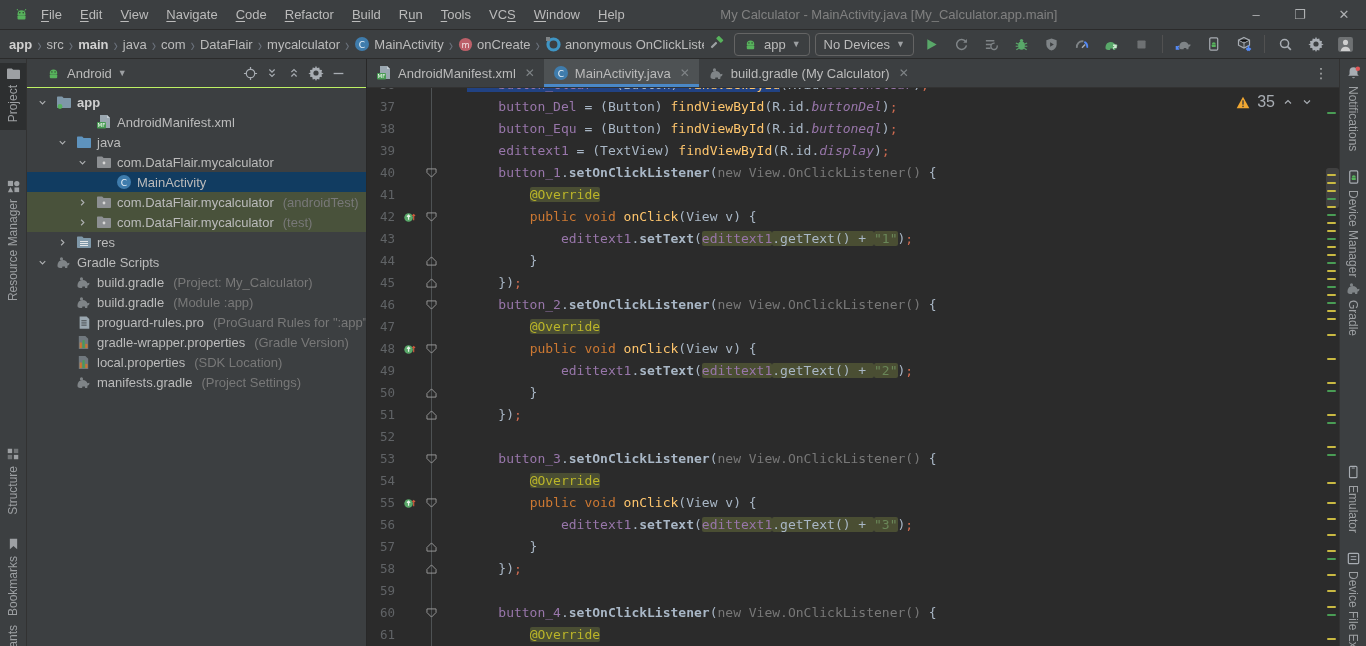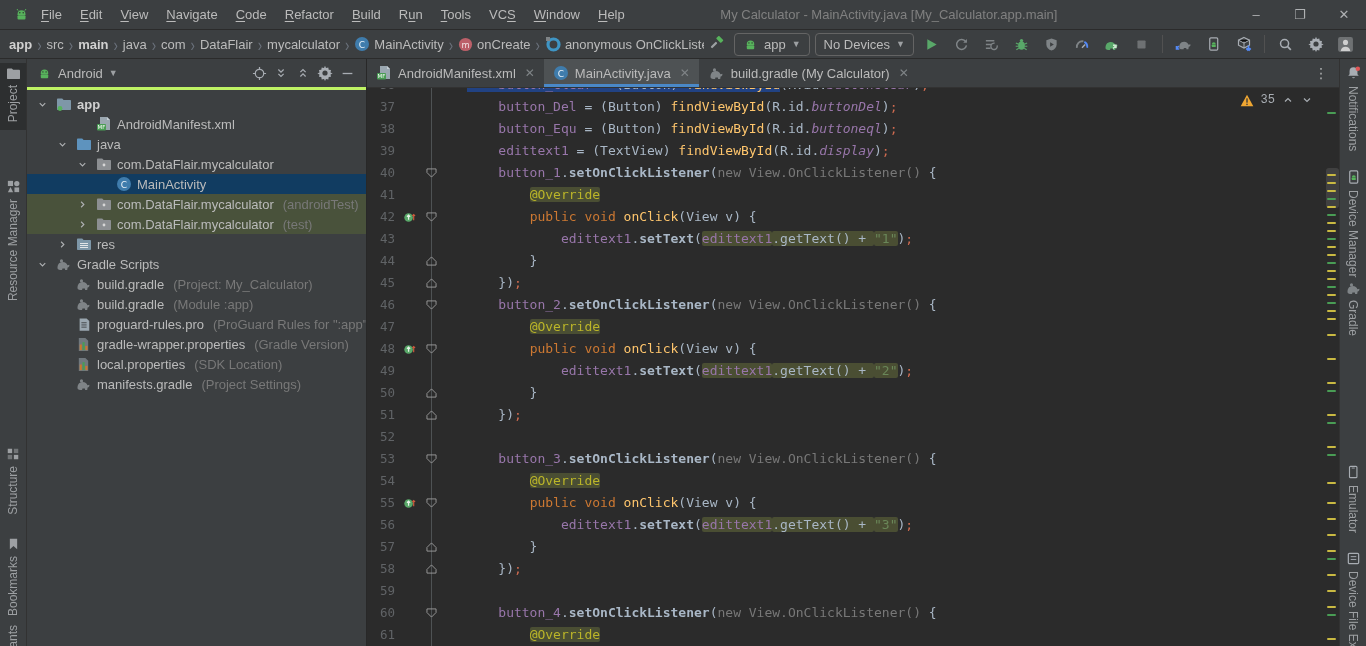--- a/index.html
+++ b/index.html
@@ -33,21 +33,21 @@
   .vbar{width:26px;background:#3C3F41;position:relative;overflow:hidden;flex:none}
   .vbar.left{border-right:1px solid #323232}
   .vbar.right{border-left:1px solid #323232}
   .vbtn{position:absolute;left:0;width:26px;display:flex;flex-direction:column;align-items:center;
         gap:5px;color:#9DA0A3;font-size:12px}
   .vbtn.active{background:#2D2F30}
   .vtext-down{writing-mode:vertical-rl}
   .vtext-up{writing-mode:vertical-rl;transform:rotate(180deg)}
   
   .project{width:339px;display:flex;flex-direction:column;border-right:1px solid #282828;flex:none}
-  .phead{height:28px;display:flex;align-items:center;padding:0 8px;gap:6px;border-bottom:3px solid #bef264}
+  .phead{height:28px;display:flex;align-items:center;padding:0 17px;gap:6px;border-bottom:1px solid #bef264}
   .phead .view{display:flex;align-items:center;gap:6px;padding:0 2px}
   .phead .spacer{flex:1}
   .phead .hicon{width:22px;display:flex;justify-content:center;align-items:center;color:#AFB1B3}
   .ptree{flex:1;overflow:hidden;padding-top:4px}
   .trow{height:20px;display:flex;align-items:center;gap:5px;color:#BBBBBB;white-space:nowrap}
   .trow.bold .tlabel{font-weight:bold;color:#D0D0D0}
   .trow.selected{background:#113C61}
   .trow.test{background:#49523B}
   .tann{color:#787878;margin-left:4px}
   .chev{width:15px;flex:none;display:flex;justify-content:center;color:#AFB1B3}
@@ -75,21 +75,21 @@
   .tk.dim{color:#787878}
   .tk.ann{color:#BBB529}
   .tk.str{color:#6A8759}
   .tk.semi{color:#CF6B50}
   .tk.mc{color:#FFC66D}
   .tk.b{font-weight:bold}
   .tk.hl{background:#4A4E33;border-radius:2px}
   .tk.sel{background:#214283}
   .foldline{position:absolute;left:64px;top:0;bottom:0;width:1px;background:#4E5254}
   .inspect{position:absolute;top:5px;right:26px;display:flex;align-items:center;gap:7px;
-           color:#A8ADB3;font-size:12px;font-family:Liberation Mono, monospace}
+           color:#A8ADB3;font-size:16px;font-family:Liberation Sans, sans-serif}
   .marks{position:absolute;right:0;top:0;bottom:0;width:14px;background:#2B2B2B}
   .mark{position:absolute;left:2px;width:9px;height:2px;border-radius:1px}
   .mark.y{background:#C9B942}
   .mark.g{background:#499C54}
   .thumb{position:absolute;right:0;top:80px;height:40px;width:13px;background:rgba(255,255,255,.10);border-radius:3px}
   svg{display:block}
 </style>
 </head>
 <body>
 

